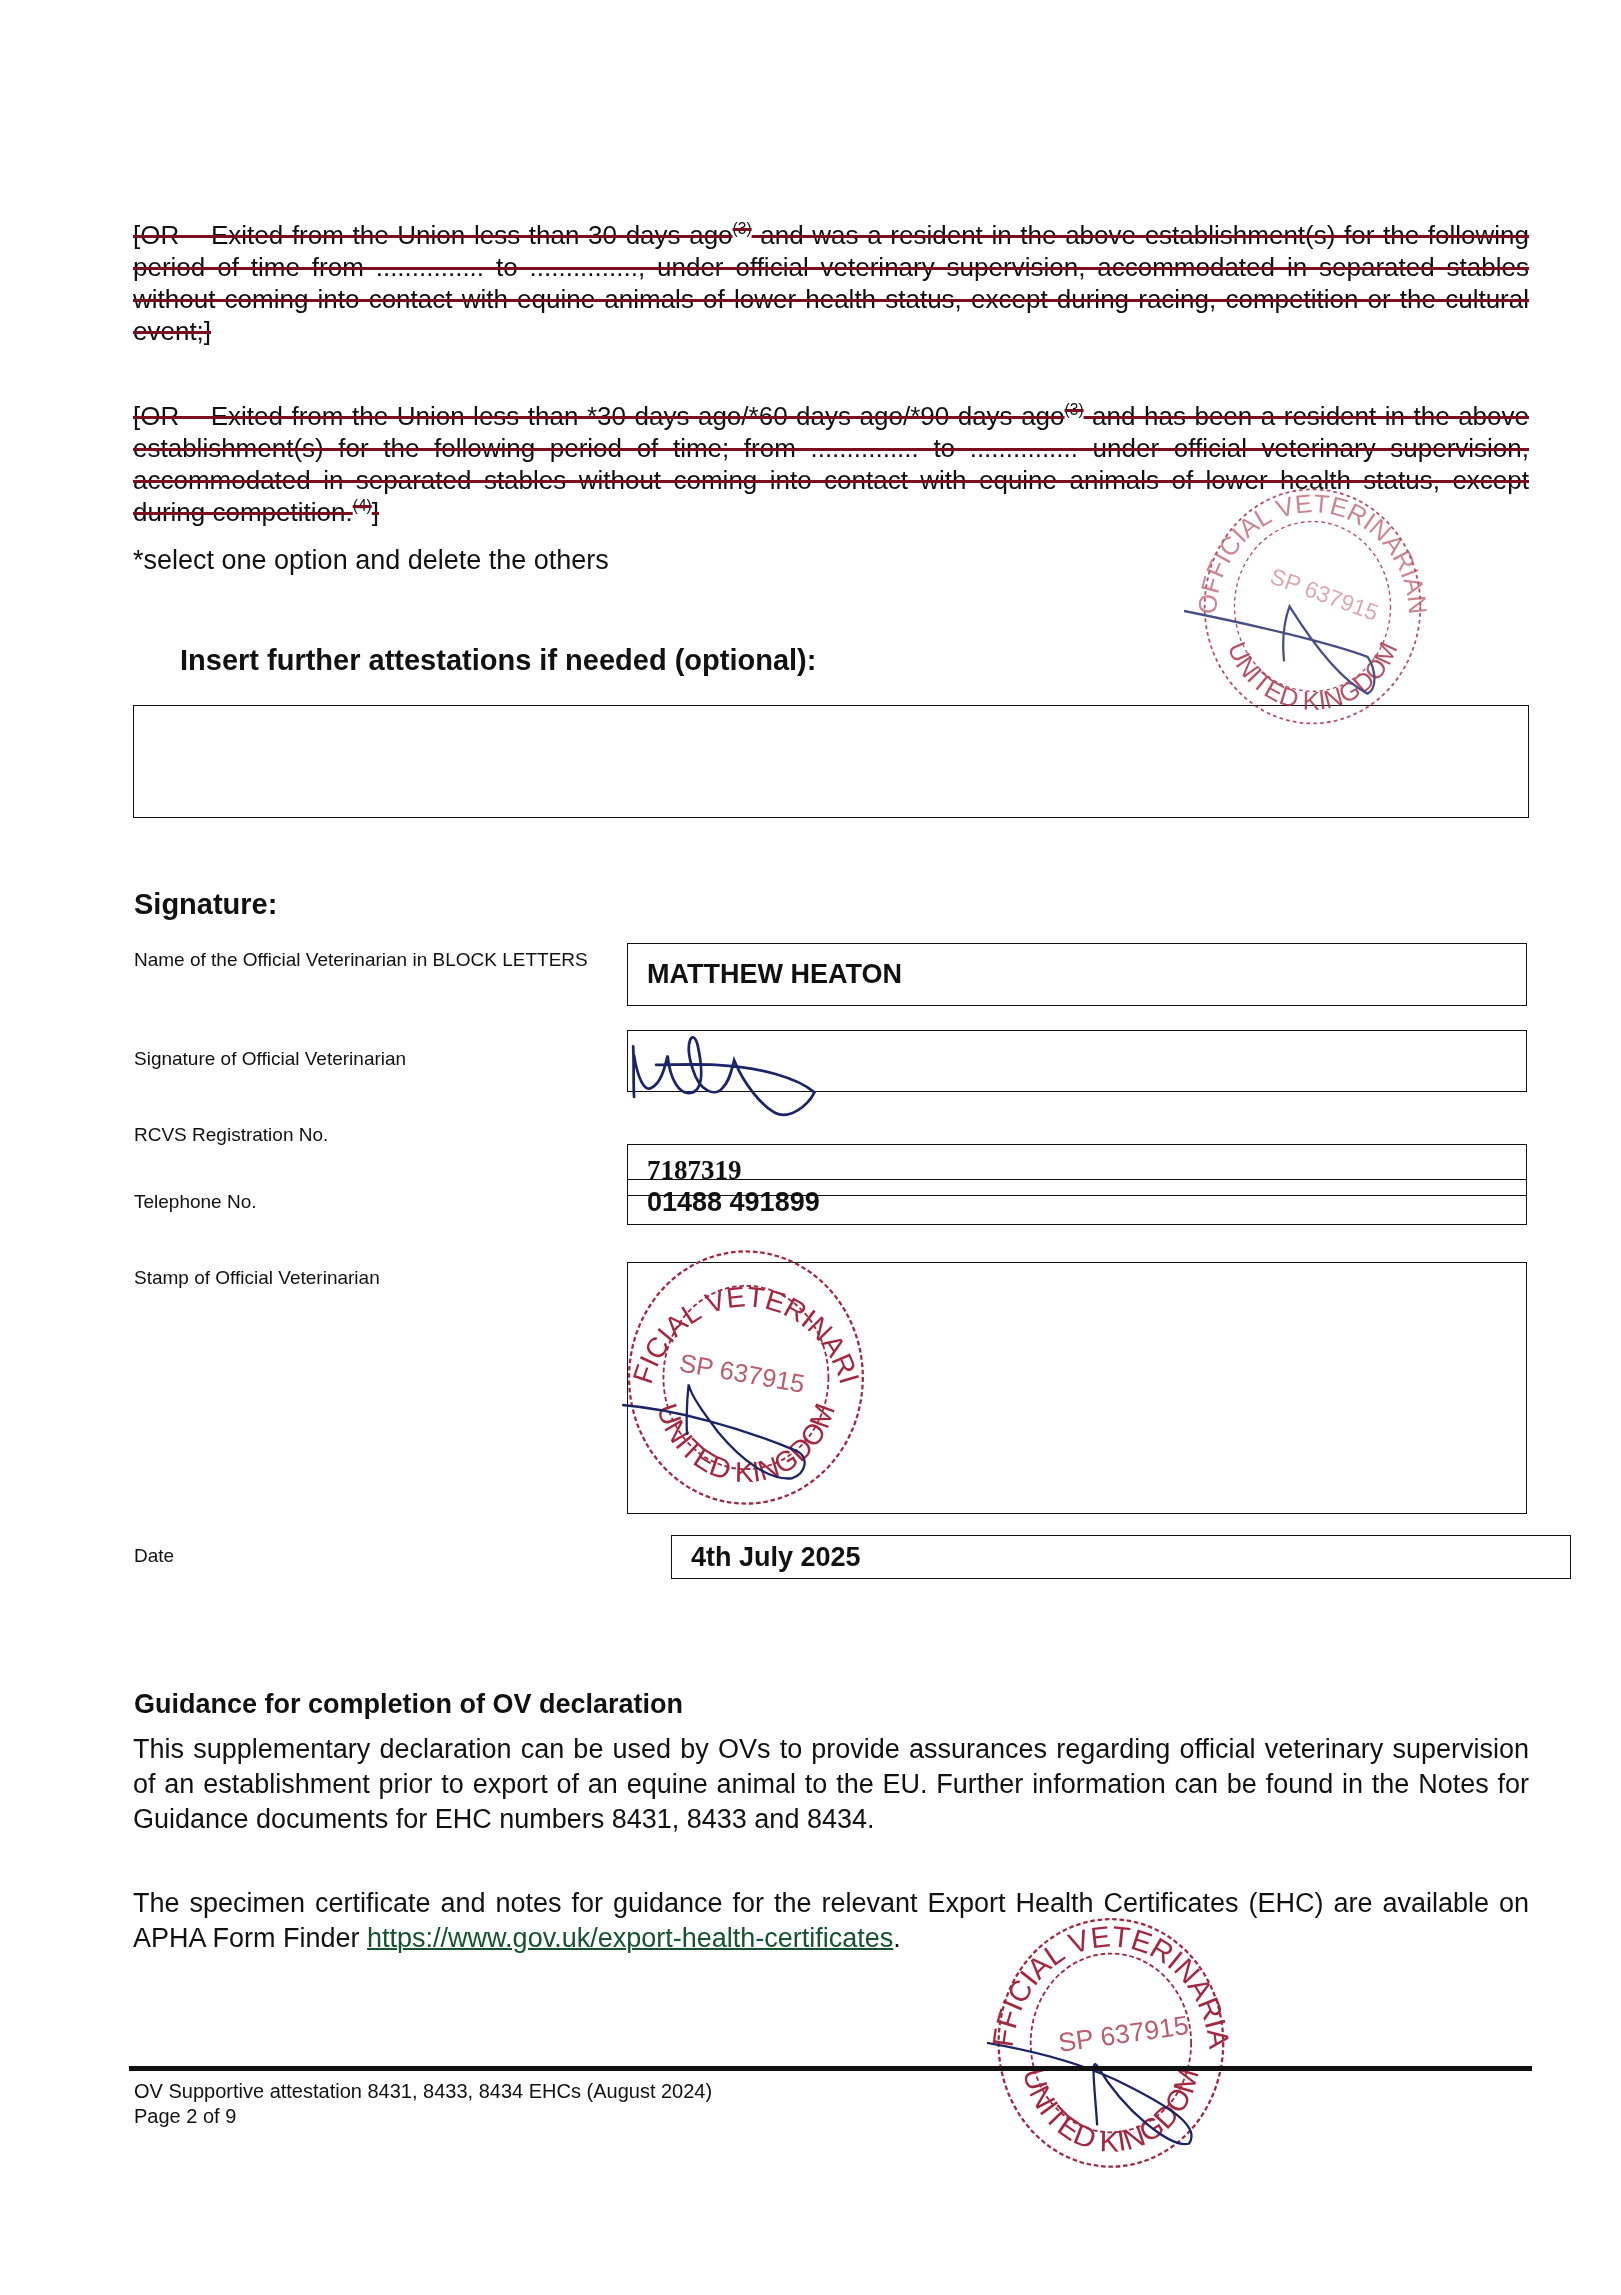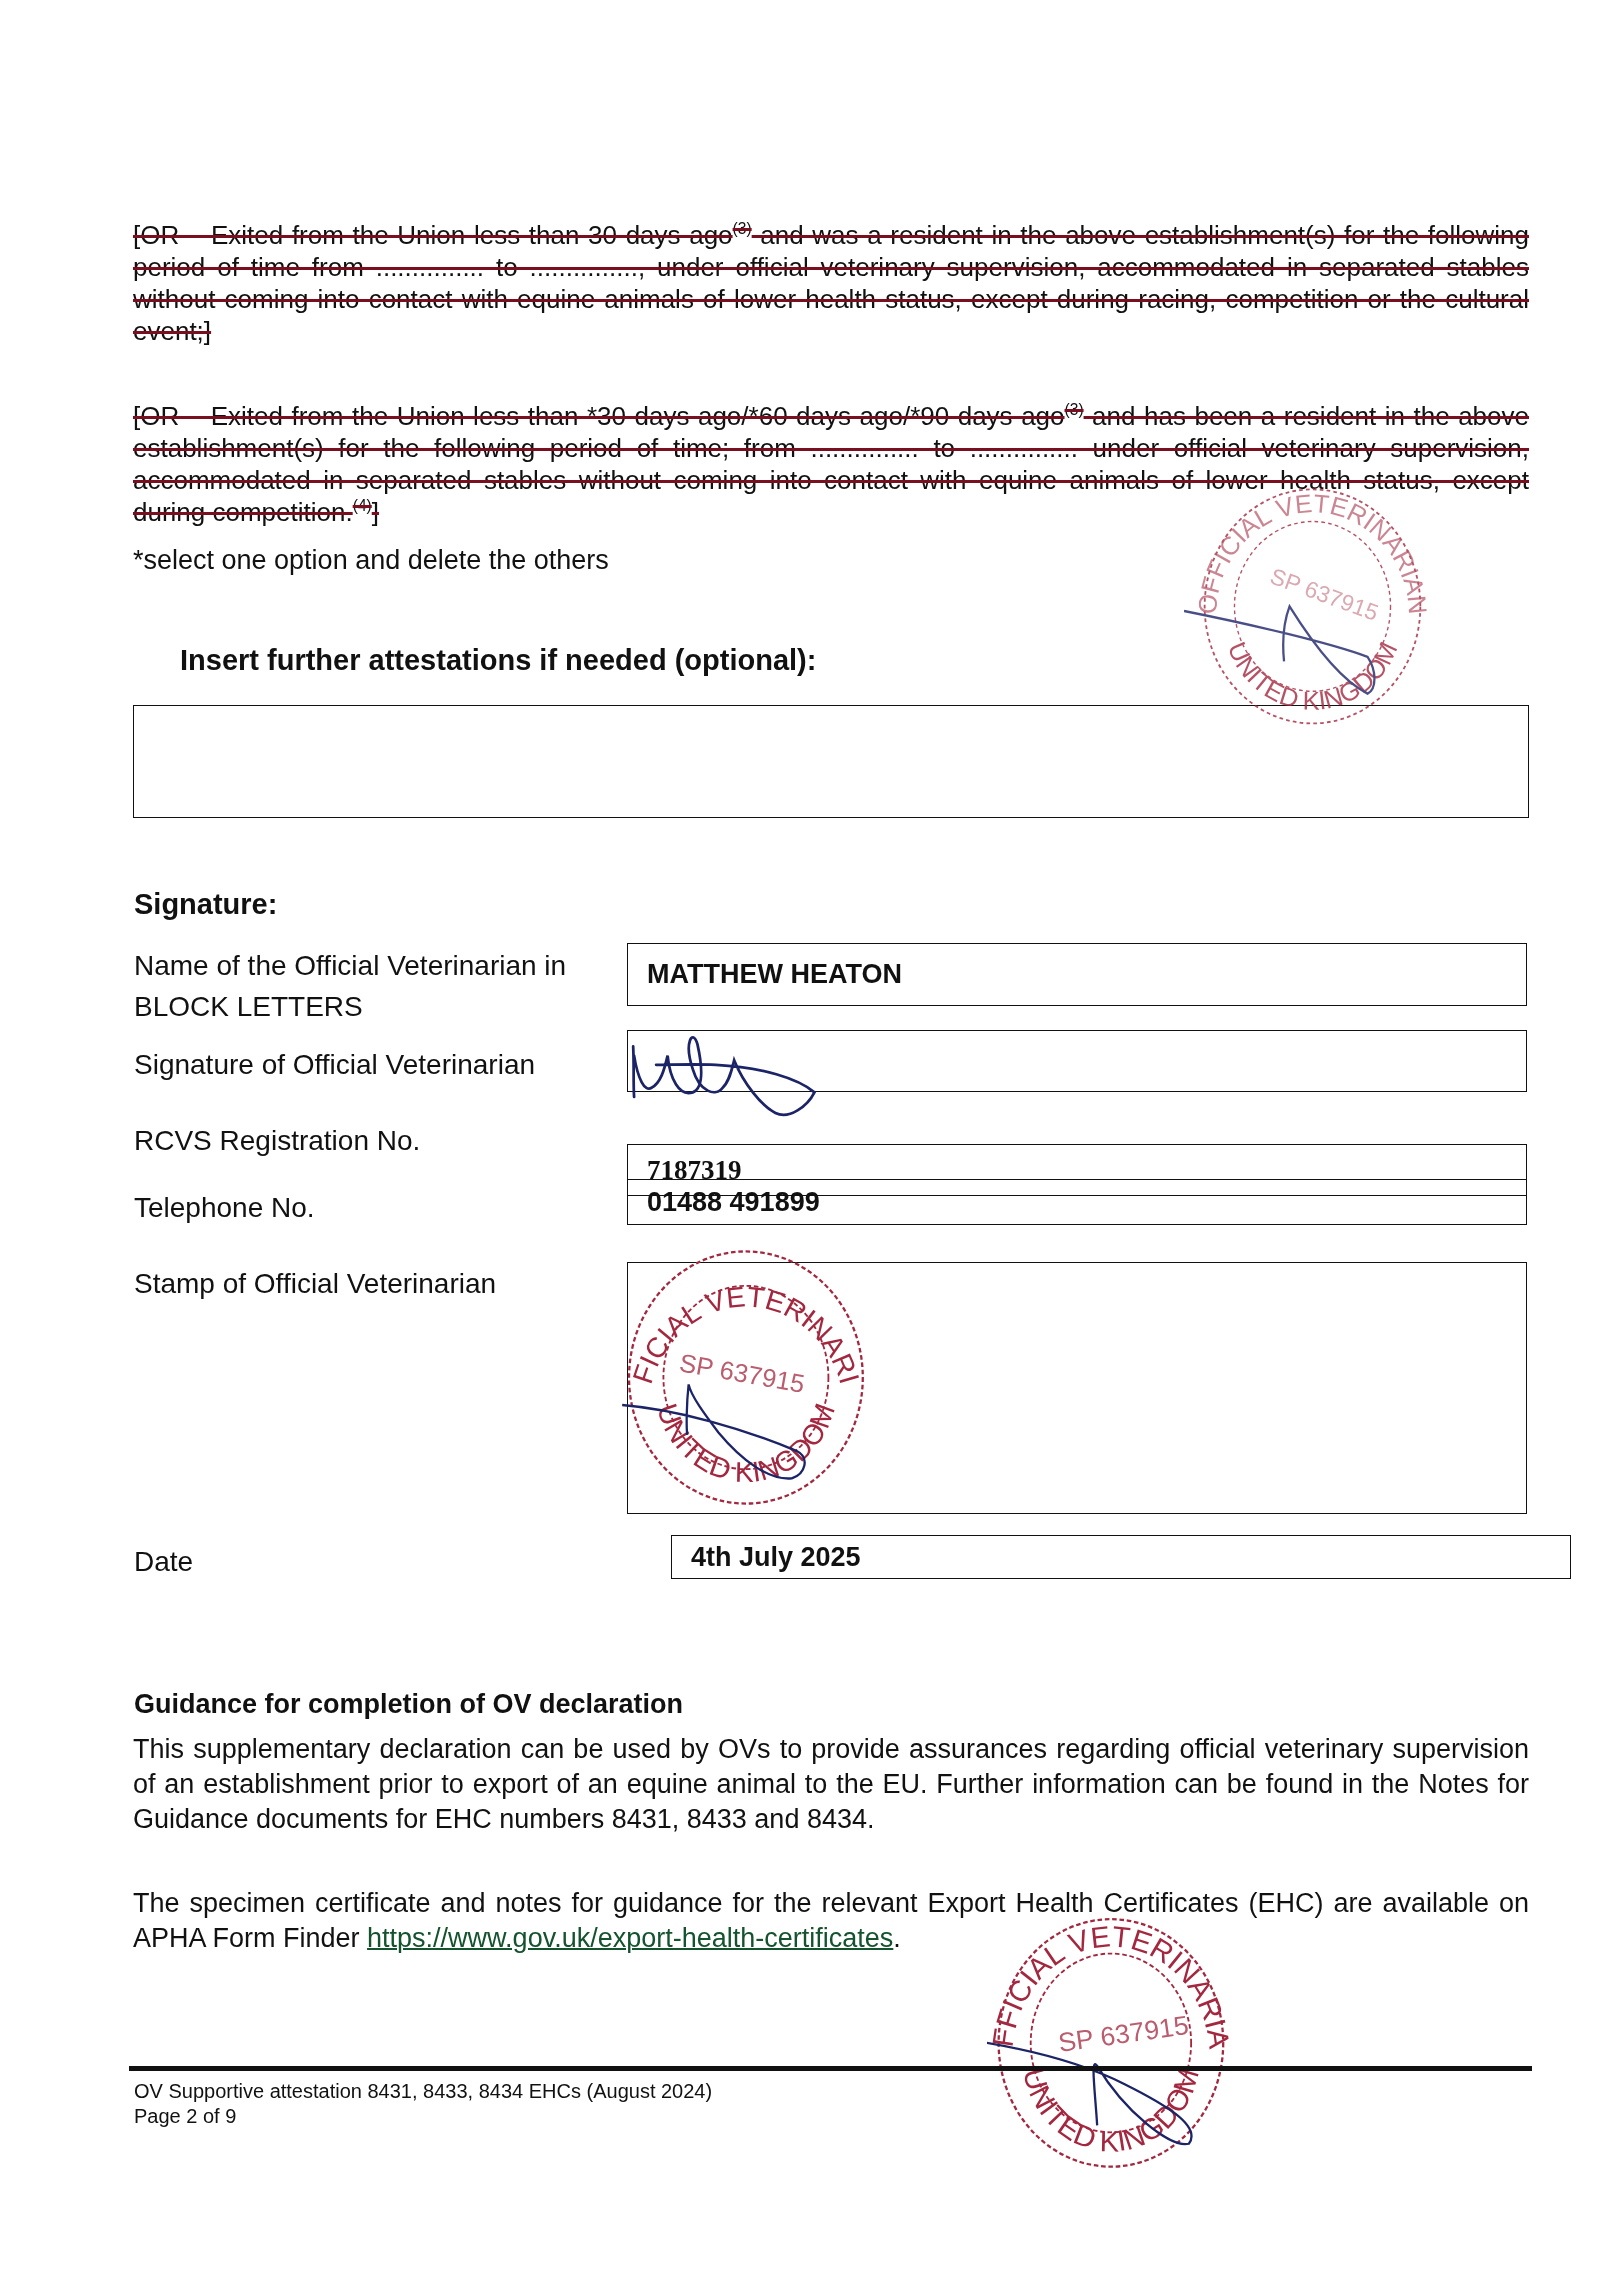--- a/index.html
+++ b/index.html
@@ -17,21 +17,21 @@
     text-decoration-thickness: 2.8px;
   }
   .struck-para sup { font-size: 15.6px; line-height: 0; }
   .note { left: 133px; top: 545px; font-size: 27px; }
   .attest-heading { left: 148px; top: 644px; font-size: 29px; font-weight: bold; margin-left: 32px; }
   .attest-box {
     left: 133px; top: 705px; width: 1394px; height: 111px;
     border: 1.8px solid #111; background: transparent;
   }
   .sig-heading { left: 134px; top: 888px; font-size: 29px; font-weight: bold; }
-  .row-label { left: 134px; font-size: 28px; line-height: 41px; }
+  .row-label { left: 134px; font-size: 19px; line-height: 29px; }
   .field-box {
     position: absolute; left: 627px; width: 900px;
     border: 1.8px solid #111; box-sizing: border-box;
     font-weight: bold; font-size: 27px; padding-left: 19px;
     display: flex; align-items: center;
   }
   .guidance-heading { left: 134px; top: 1689px; font-size: 27px; font-weight: bold; }
   .para {
     position: absolute; left: 133px; width: 1396px;
     font-size: 27px; line-height: 35px; text-align: justify;

